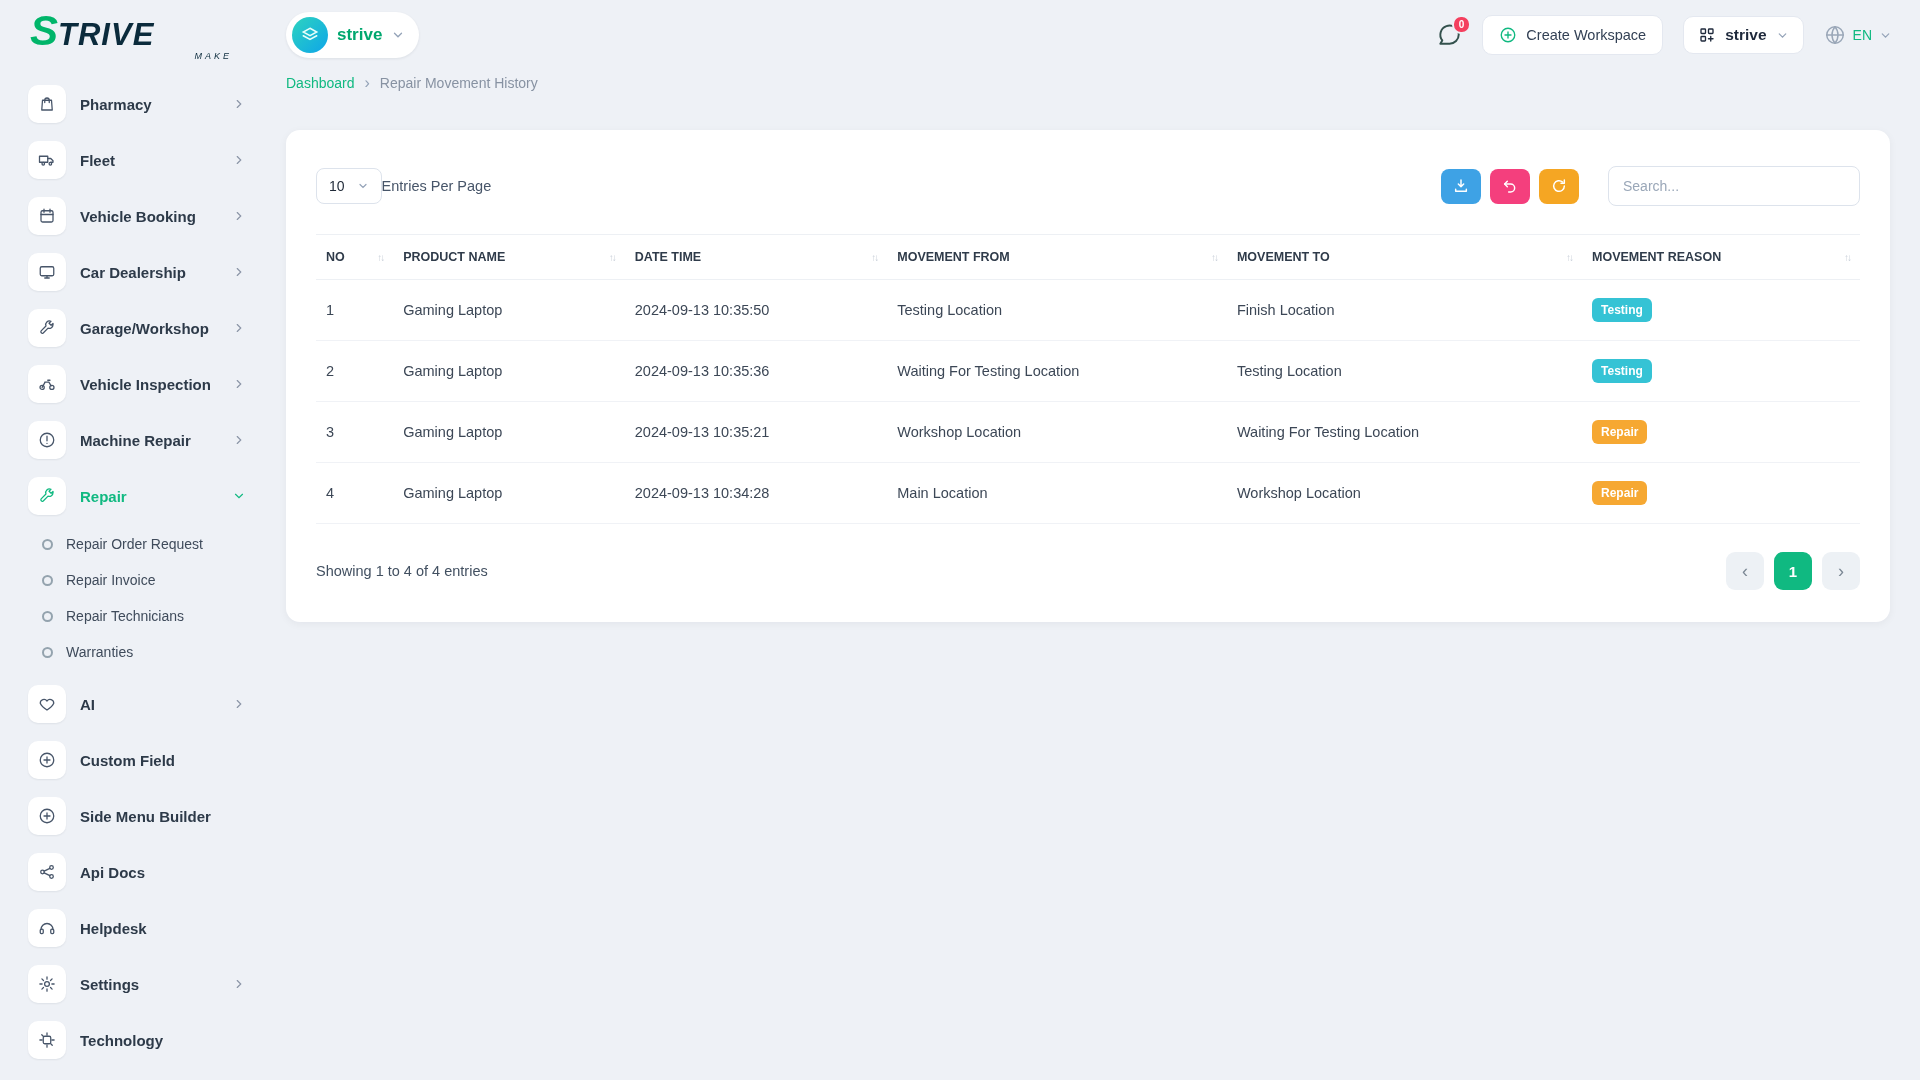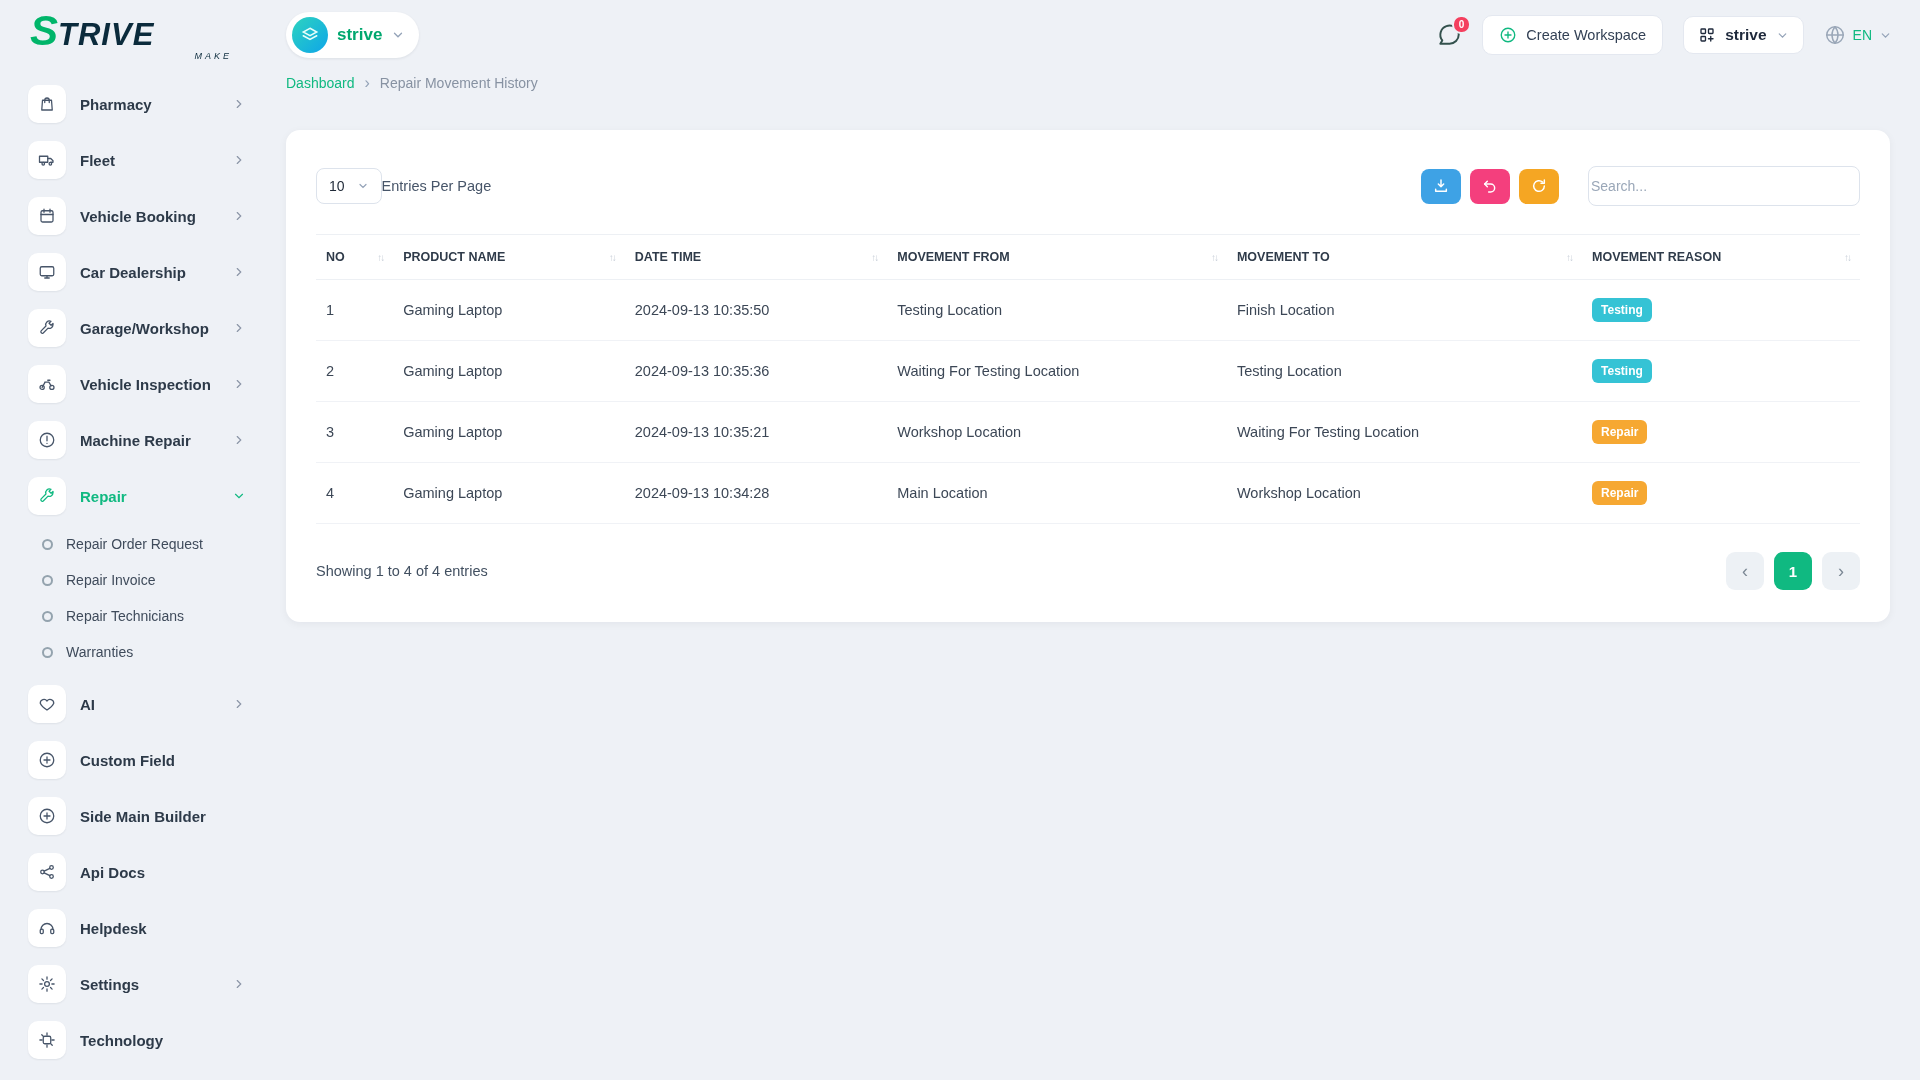--- a/index.html
+++ b/index.html
@@ -66,21 +66,21 @@
   .controls { display:flex; align-items:center; margin-bottom:28px; }
   .select { display:inline-flex; align-items:center; gap:12px; border:1px solid #dde3ec; border-radius:8px;
             padding:9px 12px; font-size:14px; color:#1f2937; background:#fff; cursor:pointer; }
   .per-label { margin-left:0; font-size:14.5px; color:#475569; }
   .controls-right { margin-left:auto; display:flex; align-items:center; gap:9px; }
   .icon-btn { width:40px; height:35px; border:none; border-radius:8px; display:flex; align-items:center;
               justify-content:center; color:#fff; cursor:pointer; }
   .btn-download { background:#3ea2e5; }
   .btn-undo { background:#f43f7d; }
   .btn-refresh { background:#f5a623; }
-  .search { width:272px; height:40px; border:1px solid #dde3ec; border-radius:8px; padding:0 2px;
+  .search { width:252px; height:40px; border:1px solid #dde3ec; border-radius:8px; padding:0 14px;
             font-size:14px; color:#334155; margin-left:20px; outline:none; font-family:"Liberation Sans",sans-serif; }
   .search::placeholder { color:#9aa7b8; }
 
   table { width:100%; border-collapse:collapse; }
   th { text-align:left; padding:15px 10px; font-size:12.5px; color:#2f3b4a; font-weight:700;
        border-top:1px solid #edf0f4; border-bottom:1px solid #edf0f4; cursor:pointer; }
   .th-inner { display:flex; align-items:center; justify-content:space-between; gap:20px; }
   .sort { color:#c7ced8; font-size:10px; letter-spacing:-2px; font-weight:400; }
   td { padding:18px 10px; font-size:14.5px; color:#3c4756; border-bottom:1px solid #f0f2f6; }
   .badge-testing, .badge-repair { display:inline-block; padding:5px 9px; border-radius:6px; color:#fff;
@@ -344,21 +344,21 @@
       <span class="side-label">Custom Field</span>
     </div>
 
     <div class="side-item">
       <span class="side-ico">
         <svg width="18" height="18" viewBox="0 0 24 24" fill="none" stroke="currentColor" stroke-width="1.7" stroke-linecap="round">
             <circle cx="12" cy="12" r="9"></circle>
             <path d="M12 8v8M8 12h8"></path>
           </svg>
       </span>
-      <span class="side-label">Side Main Builder</span>
+      <span class="side-label">Side Menu Builder</span>
     </div>
 
     <div class="side-item">
       <span class="side-ico">
         <svg width="18" height="18" viewBox="0 0 24 24" fill="none" stroke="currentColor" stroke-width="1.7" stroke-linecap="round">
             <circle cx="6" cy="12" r="2.4"></circle>
             <circle cx="18" cy="6" r="2.4"></circle>
             <circle cx="18" cy="18" r="2.4"></circle>
             <path d="M8.2 10.9l7.6-3.8M8.2 13.1l7.6 3.8"></path>
           </svg>

